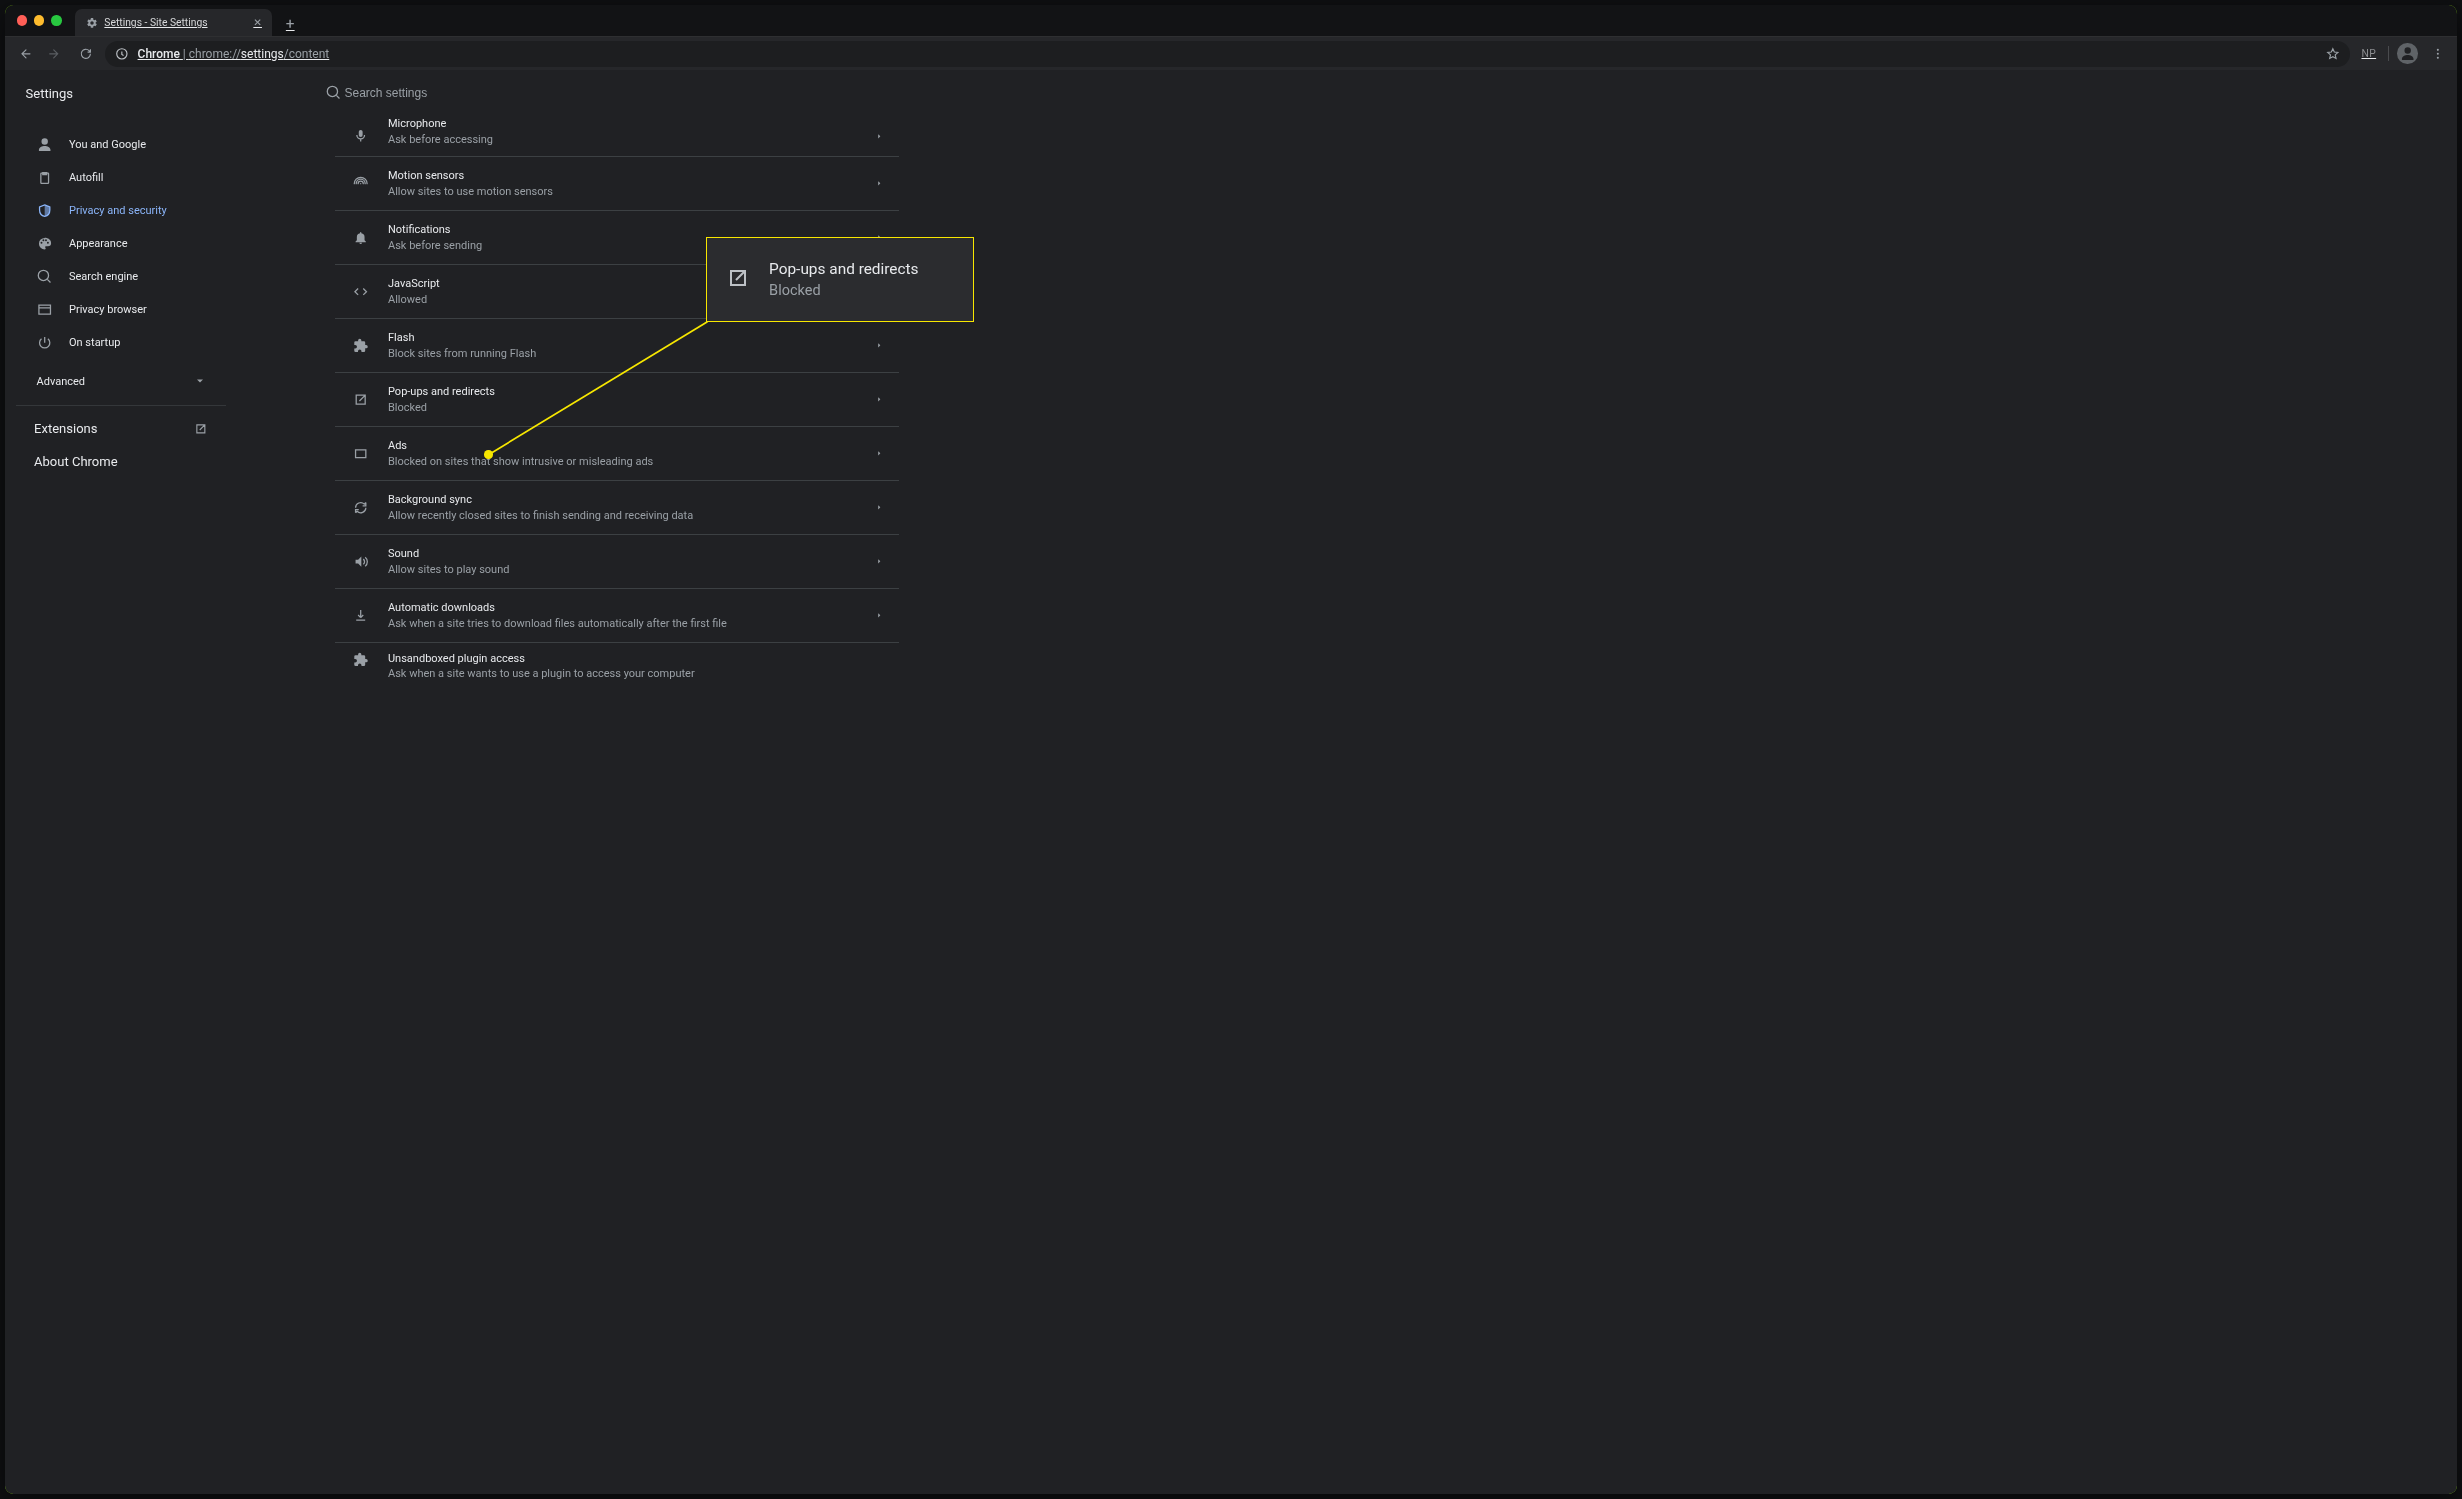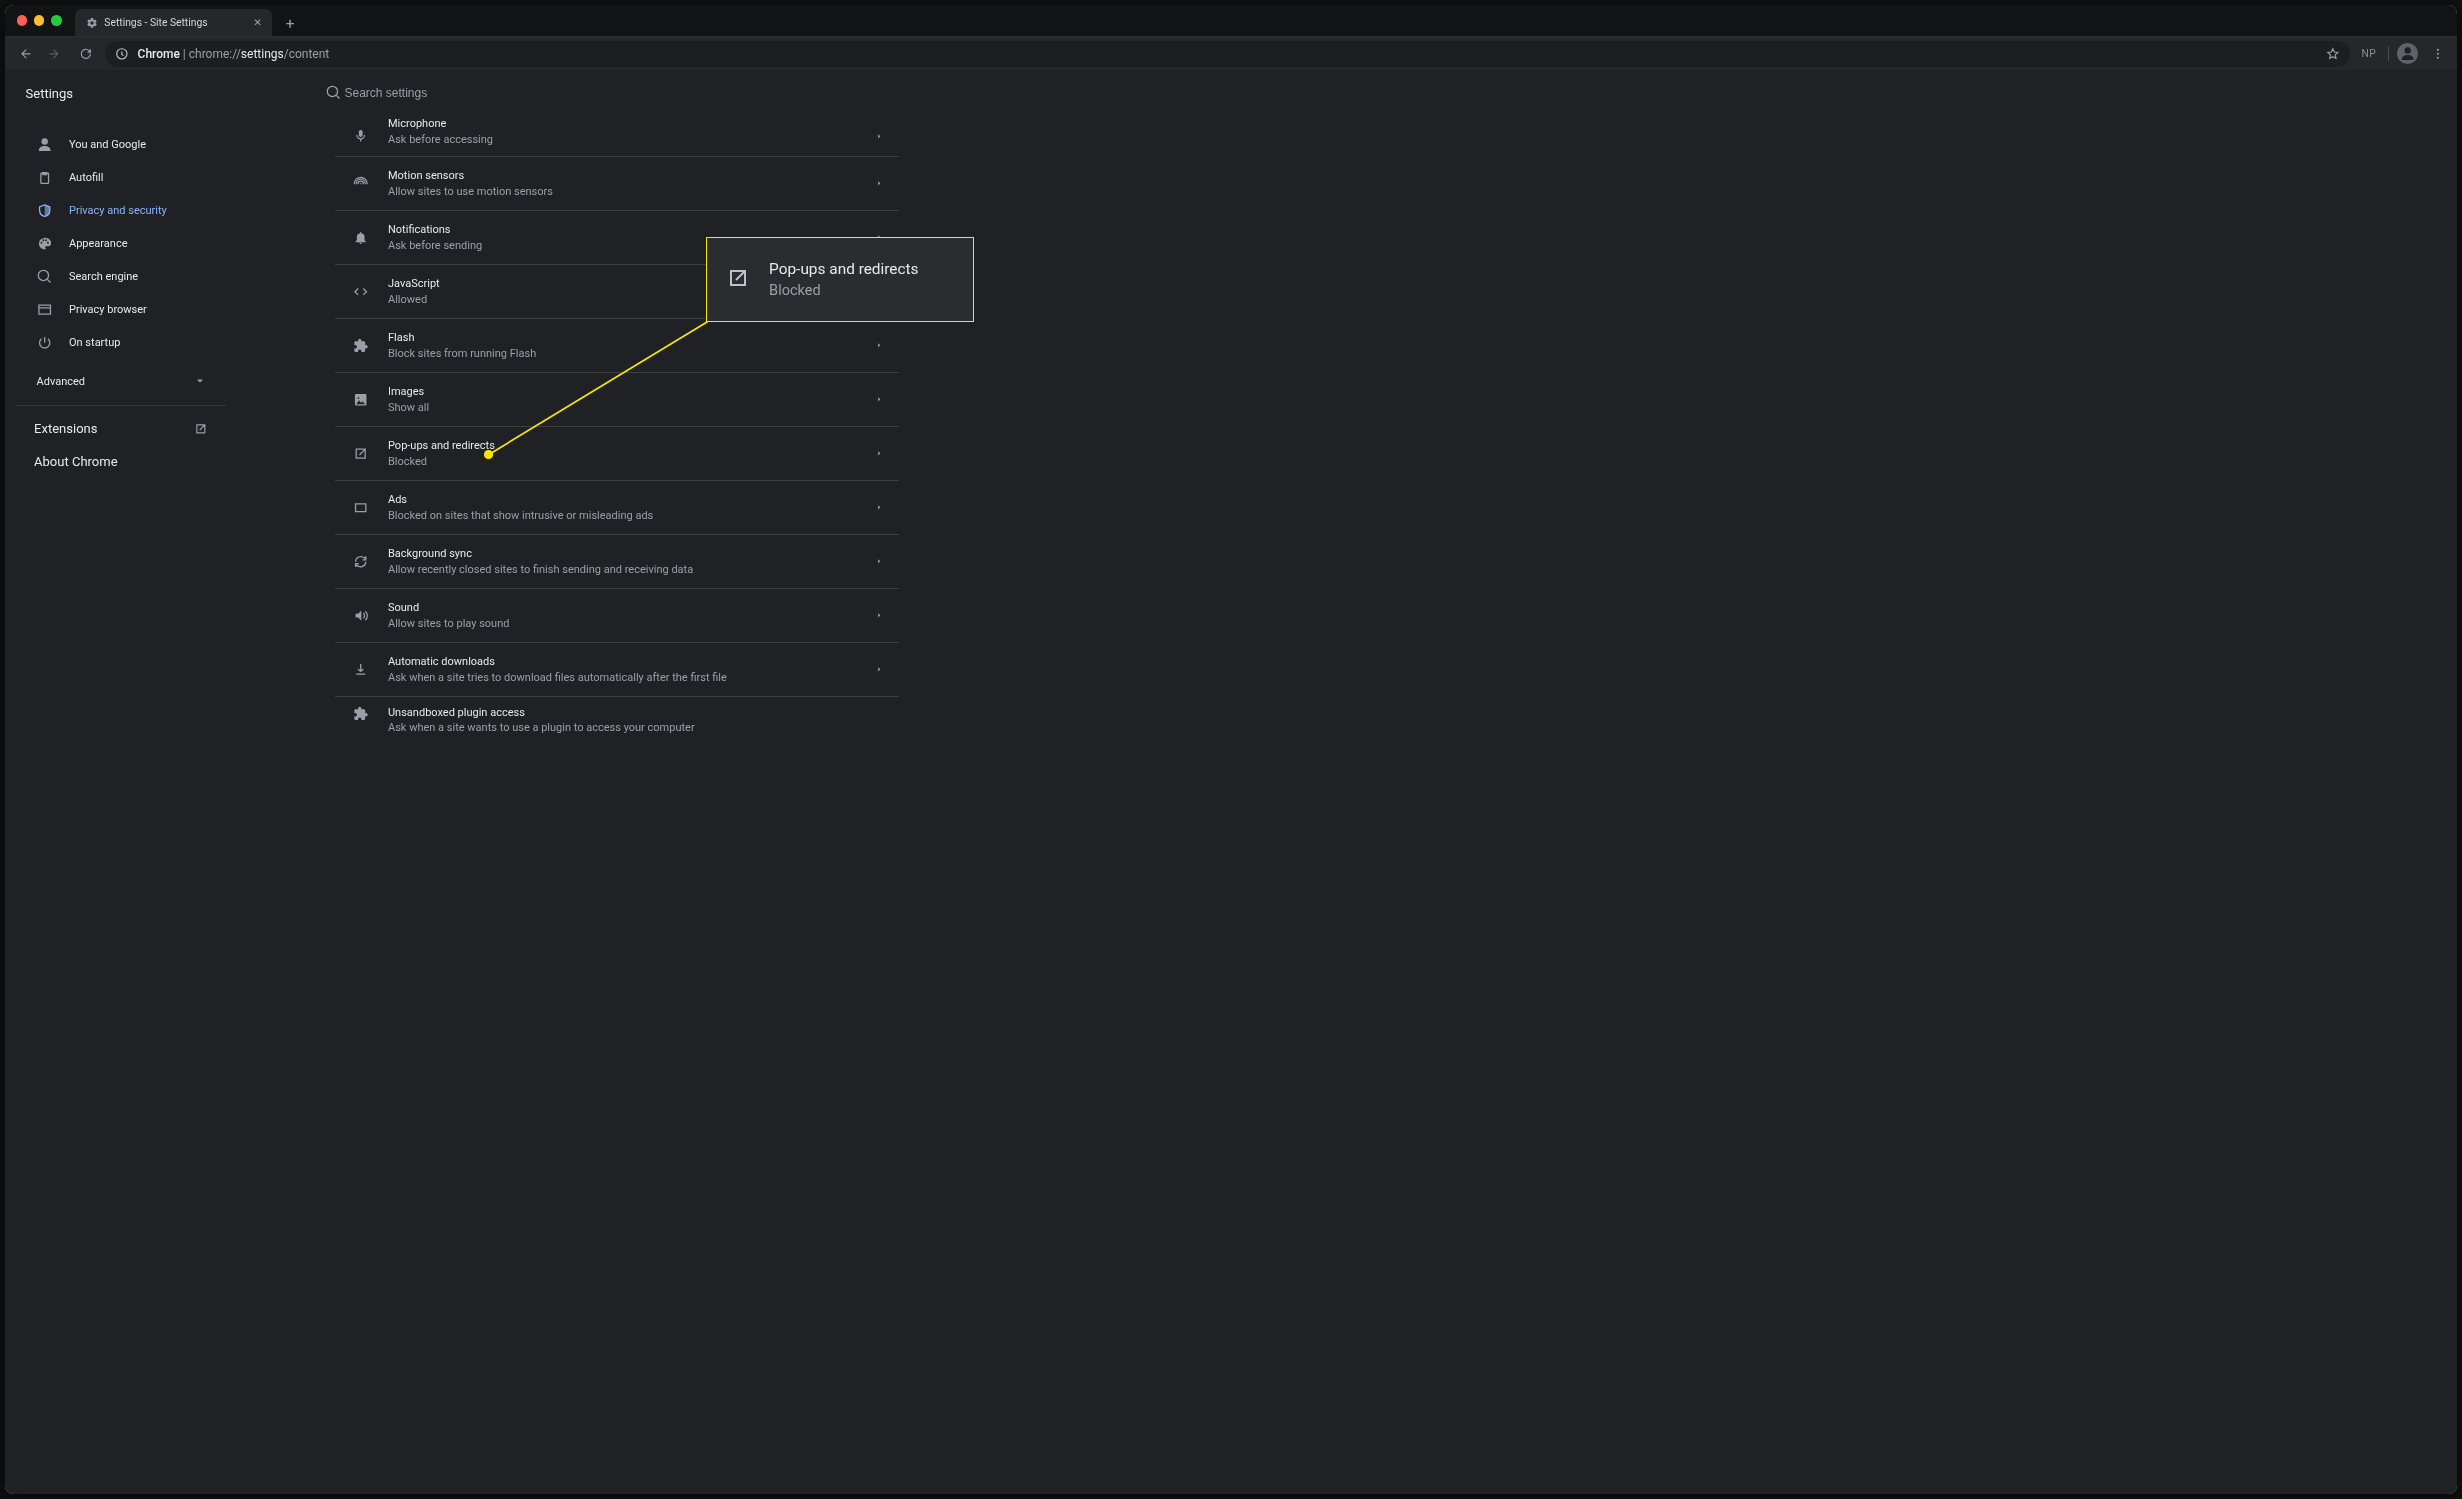--- a/index.html
+++ b/index.html
@@ -8,21 +8,21 @@
     --bg3:#2b2c2f;
     --bg-panel:#292a2c;
     --divider:#3c4043;
     --text:#e8eaed;
     --text2:#9aa0a6;
     --accent:#8ab4f8;
     --hl:#f7e700;
   }
   html,body{margin:0;padding:0;width:1206px;height:729px;background:#0f1012;font-family:"Segoe UI",Roboto,Arial,sans-serif;color:var(--text);overflow:hidden;}
   *{box-sizing:border-box;}
-  .window{position:absolute;left:5.1px;top:5.1px;right:5.1px;bottom:5.1px;background:#84cc16;border-radius:8.5px;overflow:hidden;box-shadow:0 6.8px 24px rgba(0,0,0,.5);}
+  .window{position:absolute;left:5.1px;top:5.1px;right:5.1px;bottom:5.1px;background:#84cc16;border-radius:8.5px;overflow:hidden;box-shadow:0 6.8px 24px rgba(0,0,0,.5);text-decoration:underline;}
   
   .titlebar{height:31px;display:flex;align-items:center;background:#121315;}
   .traffic{display:flex;gap:6.8px;align-items:center;padding-left:12px;}
   .dot{width:10.3px;height:10.3px;border-radius:50%;}
   .dot.red{background:#ff5f57;}
   .dot.yellow{background:#febc2e;}
   .dot.green{background:#28c840;}
   .tabs{display:flex;align-items:flex-end;height:100%;margin-left:13.7px;}
   .tab{display:flex;align-items:center;height:27px;background:#26272a;border-radius:6.8px 6.8px 0 0;padding:0 10.3px;gap:6.8px;font-size:10.3px;color:var(--text2);width:197px;}
   .tab .tabtitle{color:#d6d7d9;flex:1;white-space:nowrap;overflow:hidden;text-overflow:ellipsis;}
@@ -395,34 +395,20 @@
               </div>
             <div class="txt">
               <div class="t1">Flash</div>
               <div class="t2">Block sites from running Flash</div>
             </div>
             <svg class="chev" width="8.5" height="8.5" viewBox="0 0 10 10">
                 <use href="#i-chev"></use>
               </svg>
           </div>
 
-          <div class="row">
-            <div class="icon">
-                <svg viewBox="0 0 18 18" width="15.4" height="15.4">
-                  <use href="#i-image"></use>
-                </svg>
-              </div>
-            <div class="txt">
-              <div class="t1">Images</div>
-              <div class="t2">Show all</div>
-            </div>
-            <svg class="chev" width="8.5" height="8.5" viewBox="0 0 10 10">
-                <use href="#i-chev"></use>
-              </svg>
-          </div>
 
           <div class="row" id="popups-row">
             <div class="icon">
                 <svg viewBox="0 0 18 18" width="15.4" height="15.4">
                   <use href="#i-open"></use>
                 </svg>
               </div>
             <div class="txt">
               <div class="t1">Pop-ups and redirects</div>
               <div class="t2">Blocked</div>

